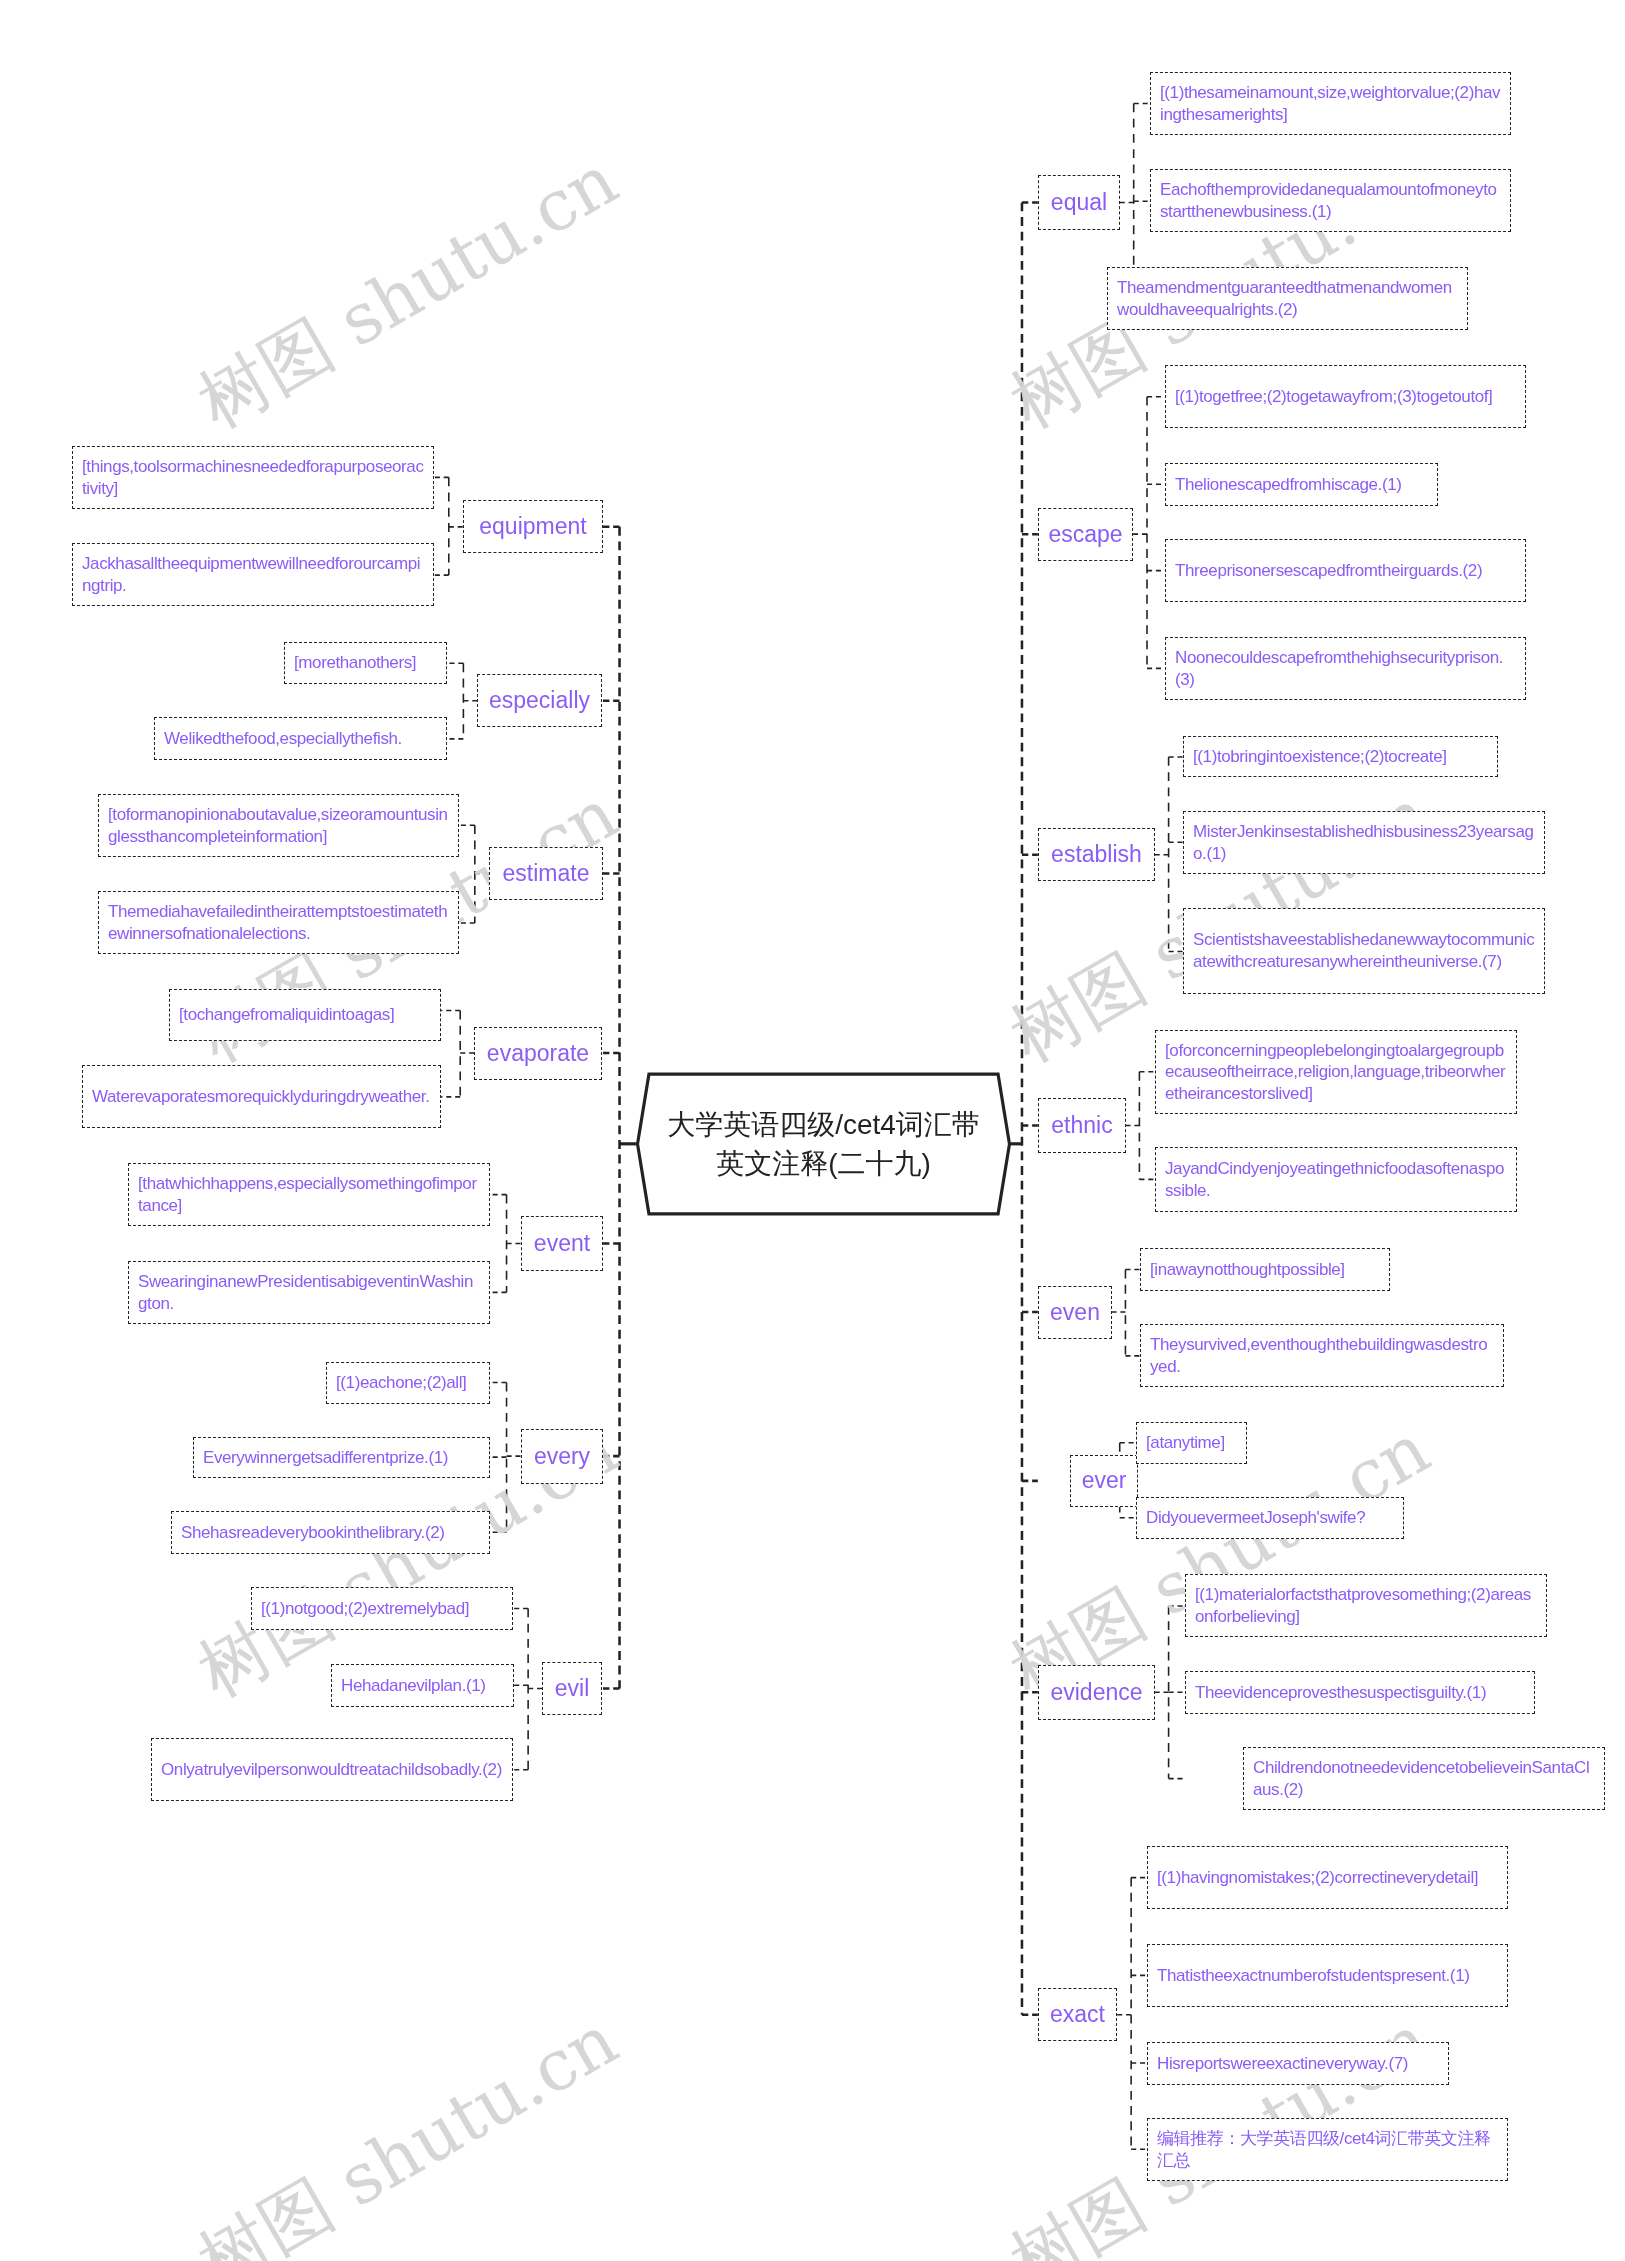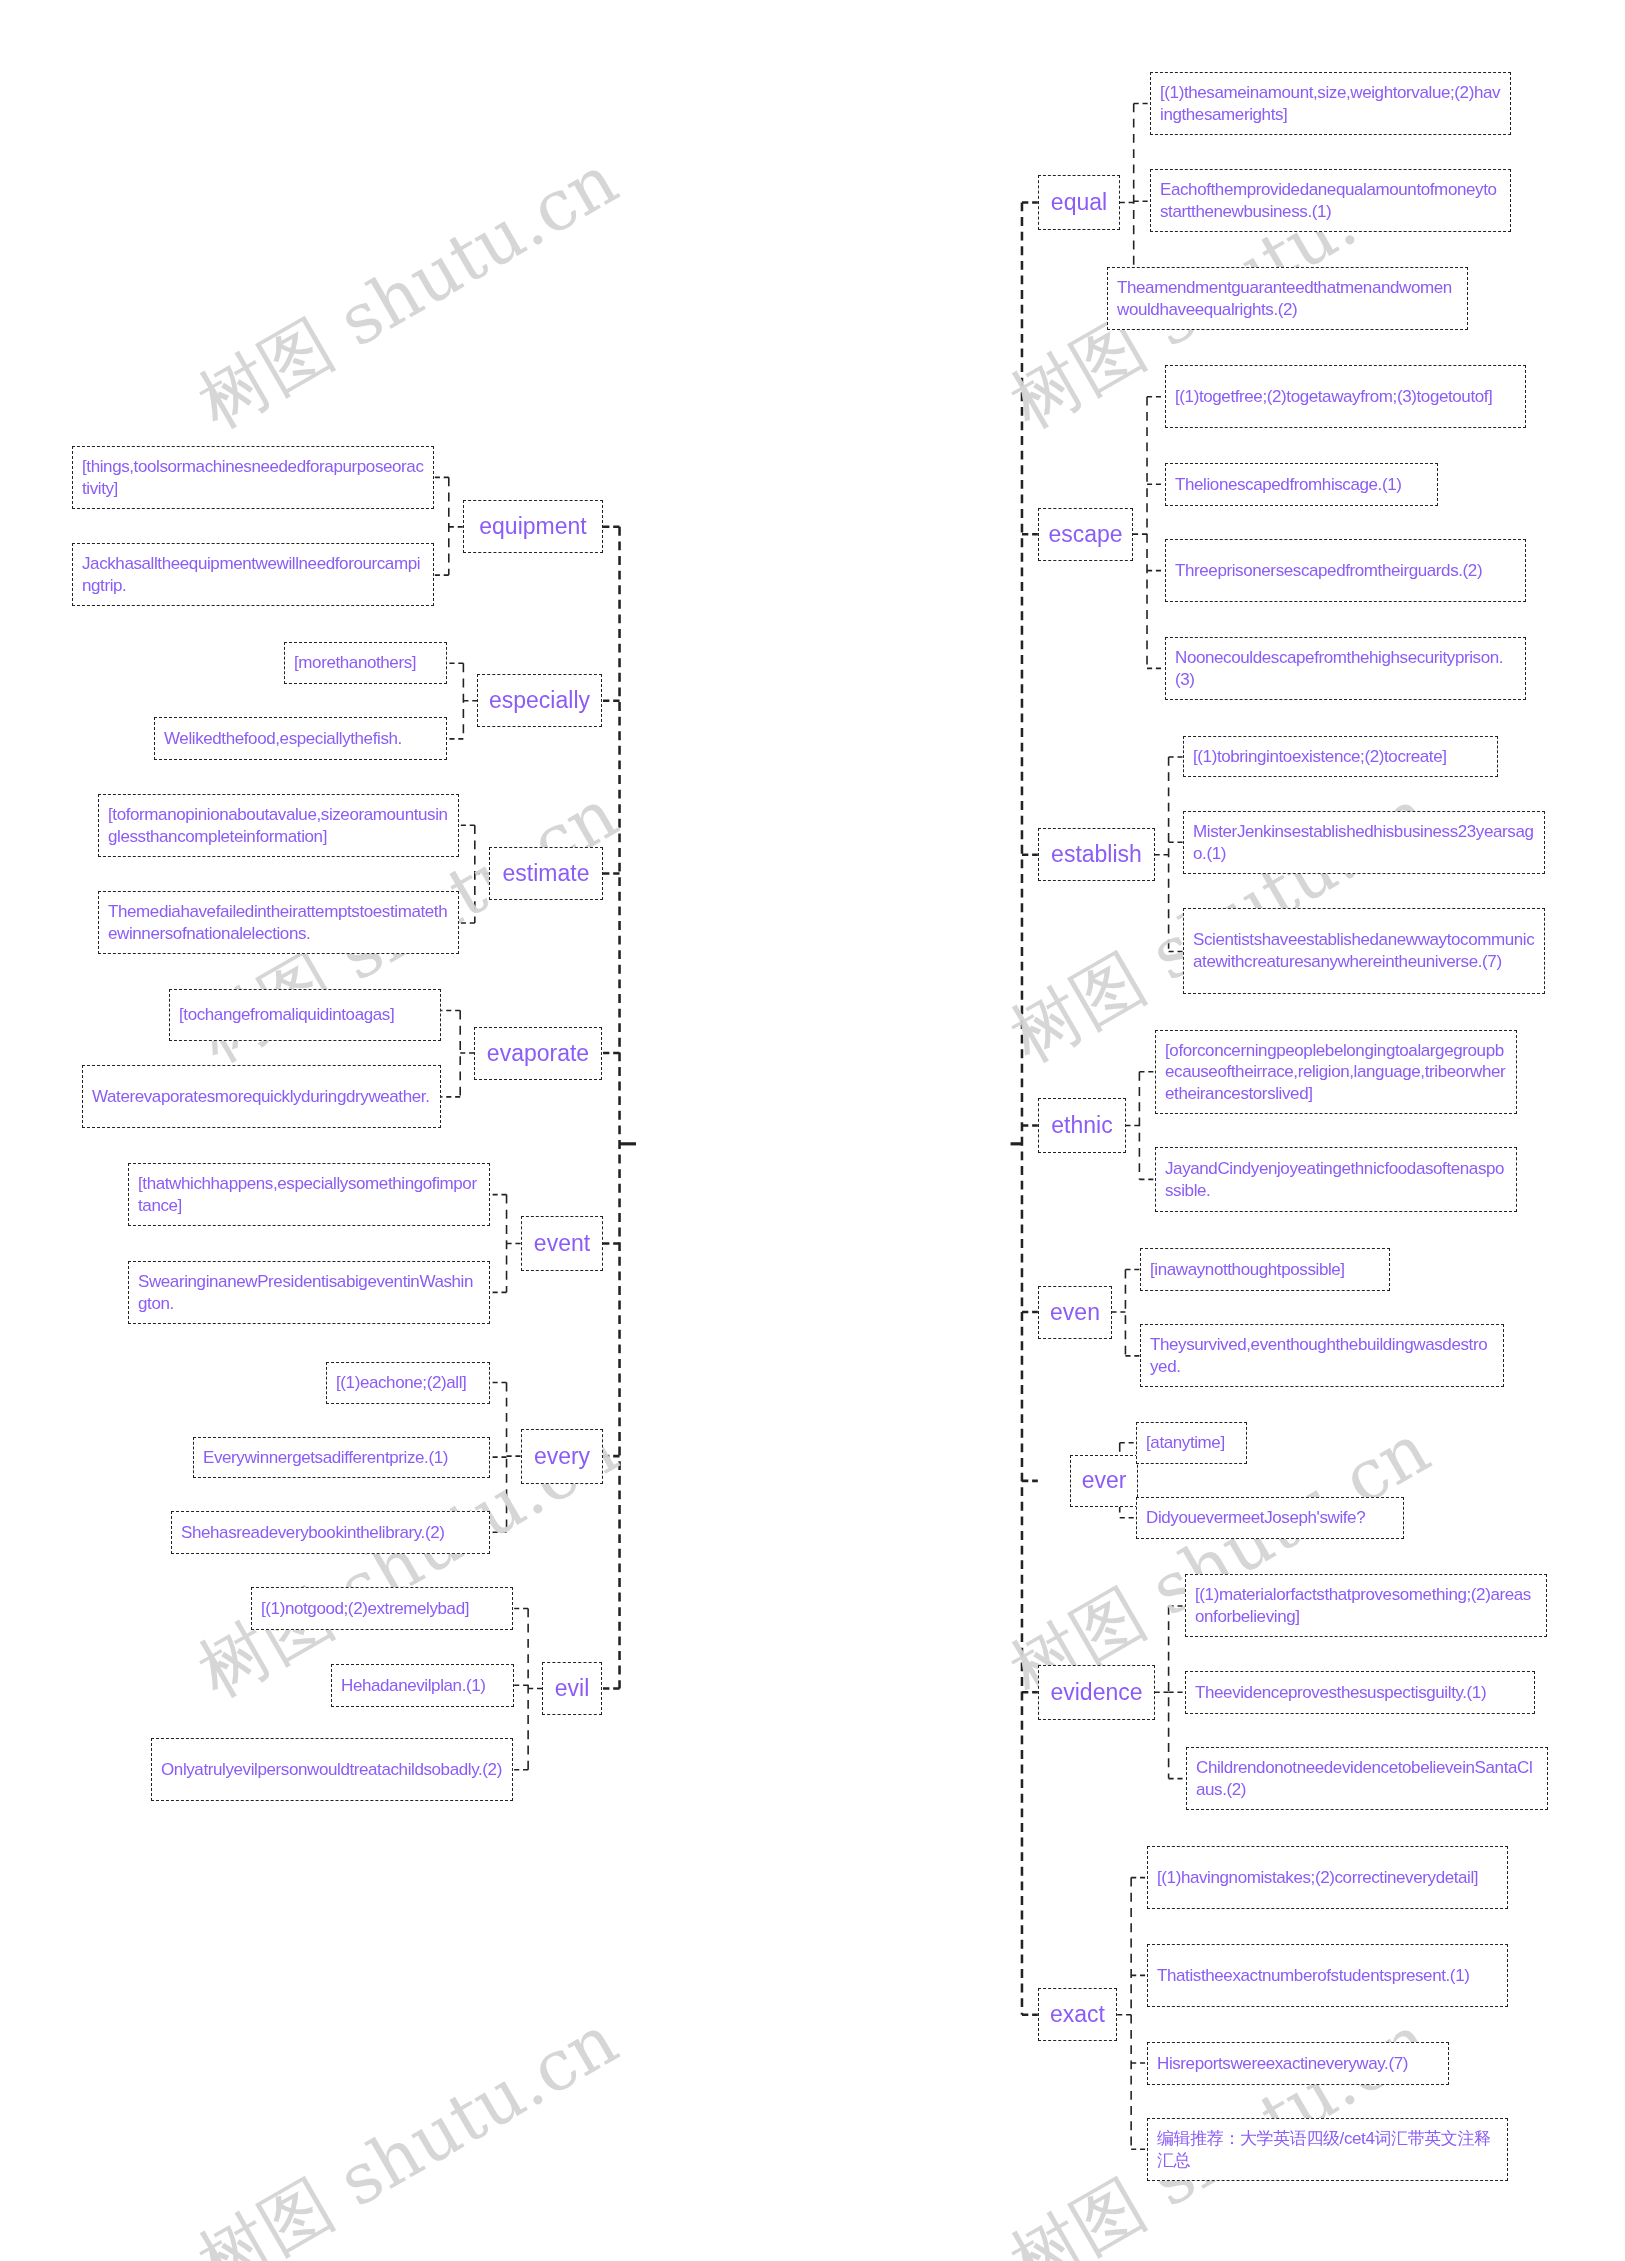--- a/index.html
+++ b/index.html
@@ -118,20 +118,26 @@
       <div class="wm" style="left: 229px; top: 356px;">树图 shutu.cn</div>
       <div class="wm" style="left: 1041px; top: 356px;">树图 shutu.cn</div>
       <div class="wm" style="left: 229px; top: 990px;">树图 shutu.cn</div>
       <div class="wm" style="left: 1041px; top: 990px;">树图 shutu.cn</div>
       <div class="wm" style="left: 229px; top: 1625px;">树图 shutu.cn</div>
       <div class="wm" style="left: 1041px; top: 1625px;">树图 shutu.cn</div>
       <div class="wm" style="left: 229px; top: 2216px;">树图 shutu.cn</div>
       <div class="wm" style="left: 1041px; top: 2216px;">树图 shutu.cn</div>
     </div>
 
+  <div class="root">
+    <svg width="375" height="146" viewBox="0 0 590 230">
+      <polygon points="20,5 570,5 588,115 570,225 20,225 2,115" fill="#fff" stroke="#222" stroke-width="5"></polygon>
+    </svg>
+    <div class="root-text">大学英语四级/cet4词汇带英文注释(二十九)</div>
+  </div>
 
   <div id="right-side">
       <div class="box branch" style="left: 1038px; top: 175px; width: 82px; height: 55px;">
         <span>equal</span>
       </div>
       <div class="box leaf" style="left: 1150px; top: 72px; width: 361px; height: 63px;">
         <span>[(1)thesameinamount,size,weightorvalue;(2)havingthesamerights]</span>
       </div>
       <div class="box leaf" style="left: 1150px; top: 169px; width: 361px; height: 63px;">
         <span>Eachofthemprovidedanequalamountofmoneytostartthenewbusiness.(1)</span>
@@ -195,21 +201,21 @@
       </div>
       <div class="box branch" style="left: 1038px; top: 1665px; width: 117px; height: 55px;">
         <span>evidence</span>
       </div>
       <div class="box leaf" style="left: 1185px; top: 1574px; width: 362px; height: 63px;">
         <span>[(1)materialorfactsthatprovesomething;(2)areasonforbelieving]</span>
       </div>
       <div class="box leaf" style="left: 1185px; top: 1671px; width: 350px; height: 43px;">
         <span>Theevidenceprovesthesuspectisguilty.(1)</span>
       </div>
-      <div class="box leaf" style="left: 1186px; top: 1747px; width: 362px; height: 63px;">
+      <div class="box leaf" style="left: 1243px; top: 1747px; width: 362px; height: 63px;">
         <span>ChildrendonotneedevidencetobelieveinSantaClaus.(2)</span>
       </div>
       <div class="box branch" style="left: 1038px; top: 1988px; width: 79px; height: 53px;">
         <span>exact</span>
       </div>
       <div class="box leaf" style="left: 1147px; top: 1846px; width: 361px; height: 63px;">
         <span>[(1)havingnomistakes;(2)correctineverydetail]</span>
       </div>
       <div class="box leaf" style="left: 1147px; top: 1944px; width: 361px; height: 63px;">
         <span>Thatistheexactnumberofstudentspresent.(1)</span>

